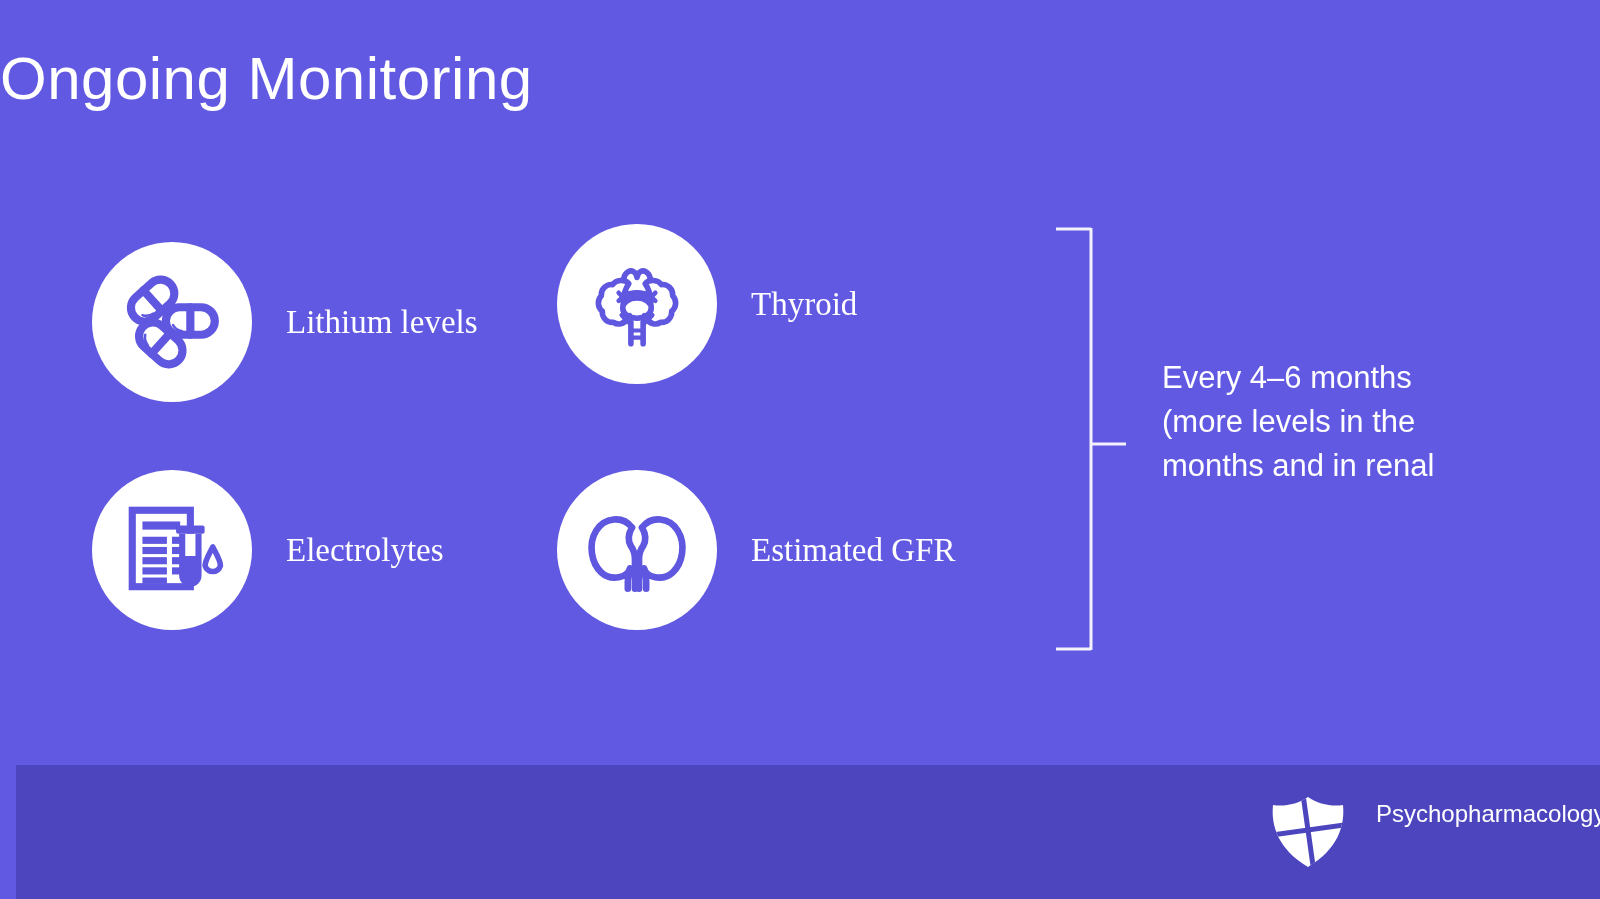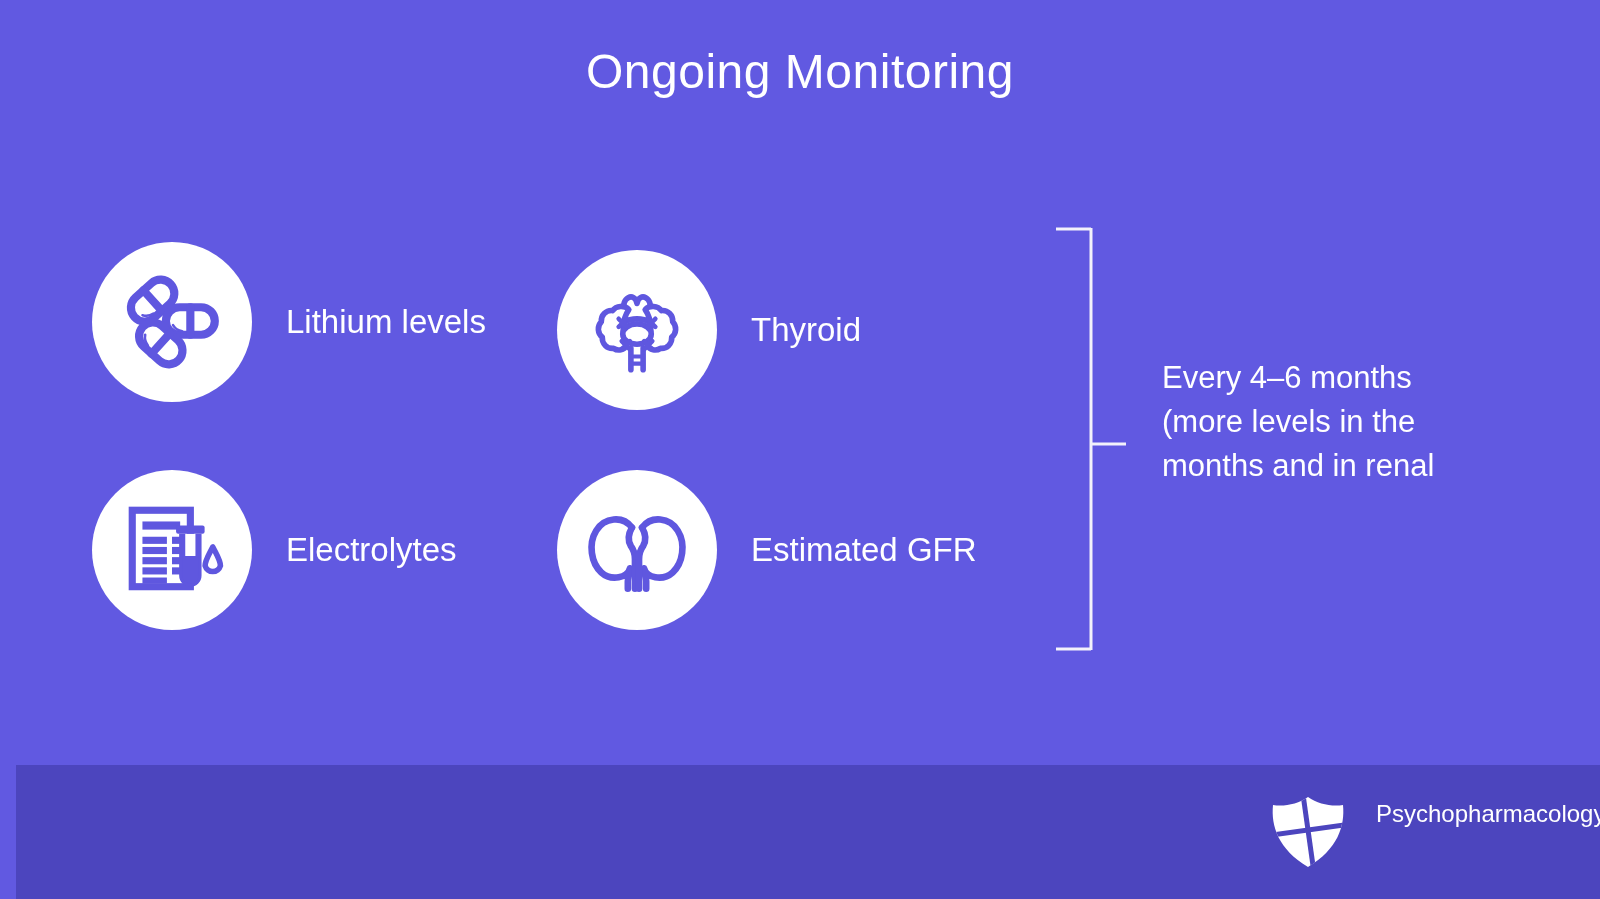--- a/index.html
+++ b/index.html
@@ -9,39 +9,39 @@
     --text:#FFFFFF;
     --bracket:#F3F2FB;
   }
   *{margin:0;padding:0;box-sizing:border-box;}
   html,body{width:1600px;height:899px;overflow:hidden;}
   body{font-family:"Liberation Sans","DejaVu Sans",sans-serif;background:var(--bg);}
   .slide{position:relative;width:1600px;height:899px;background:var(--bg);}
 
   .title{
     position:absolute;top:44px;left:0;right:0;
-    text-align:center;color:var(--text);
-    font-size:48px;font-weight:300;letter-spacing:0.5px;
+    text-align:left;color:var(--text);
+    font-size:60px;font-weight:300;letter-spacing:0.5px;
   }
 
   .item{position:absolute;display:flex;align-items:center;gap:34px;height:160px;}
   .item.pos-0{left:92px;top:242px;}
-  .item.pos-1{left:557px;top:250px;}
+  .item.pos-1{left:557px;top:224px;}
   .item.pos-2{left:92px;top:470px;}
   .item.pos-3{left:557px;top:470px;}
 
   .icon-circle{
     width:160px;height:160px;border-radius:50%;
     background:#FFFFFF;color:var(--icon-purple);
     display:flex;align-items:center;justify-content:center;
     flex:0 0 auto;
   }
   .icon-circle svg{width:106px;height:106px;display:block;}
 
-  .item-label{color:var(--text);font-size:33px;font-weight:300;white-space:nowrap;}
+  .item-label{color:var(--text);font-size:33px;font-weight:300;white-space:nowrap;font-family:Liberation Serif, serif;}
 
   .bracket-svg{position:absolute;left:1055px;top:226px;width:72px;height:426px;}
   .bracket-svg line{stroke:var(--bracket);stroke-width:3;}
 
   .bracket-note{
     position:absolute;left:1162px;top:356px;width:370px;
     color:var(--text);font-size:31px;font-weight:400;line-height:44px;
   }
 
   .footer{

